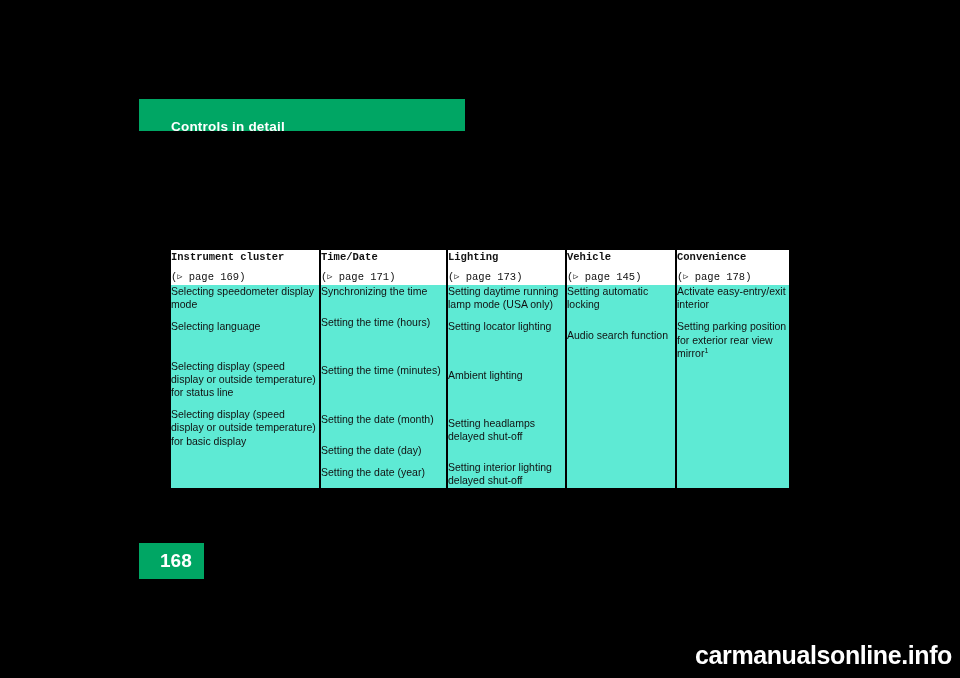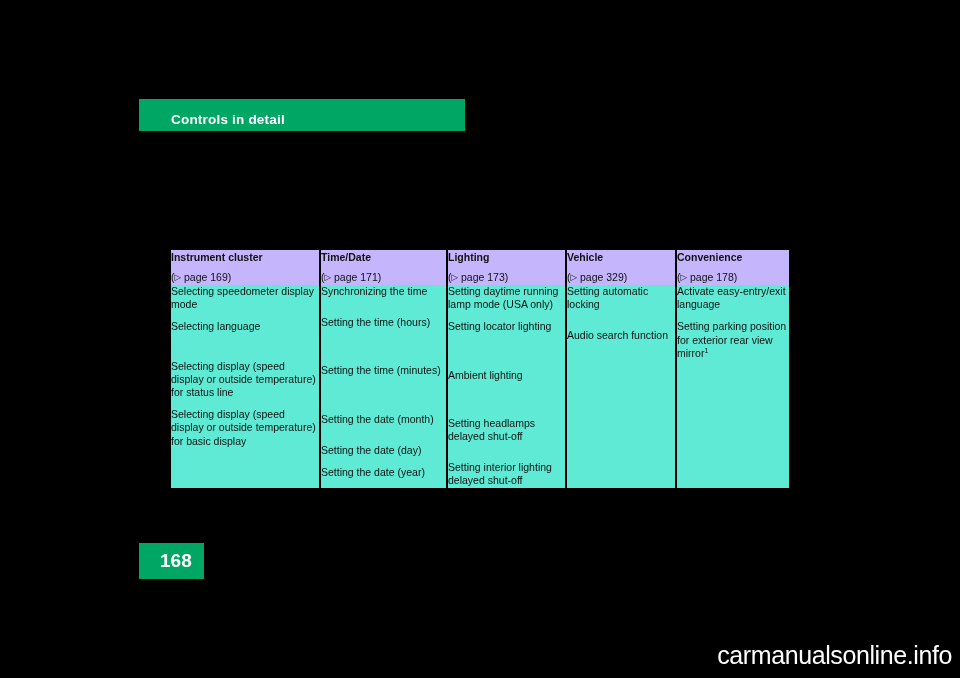--- a/index.html
+++ b/index.html
@@ -20,21 +20,21 @@
     position: absolute;
     left: 139px;
     top: 99px;
     width: 326px;
     height: 32px;
     background: #00a664;
   }
   #header-title {
     position: absolute;
     left: 171px;
-    top: 112px;
+    top: 119px;
     font-size: 13.5px;
     font-weight: bold;
     color: #ffffff;
     letter-spacing: 0.2px;
     white-space: nowrap;
   }
 
   
   #page-num-block {
     position: absolute;
@@ -69,22 +69,23 @@
   }
   table.menu-table td {
     vertical-align: top;
     padding: 0;
     border-right: 2px solid #000000;
   }
   table.menu-table td:last-child {
     border-right: none;
   }
   .col-head {
-    background: #c4b5fd;
+    background: #ffffff;
     padding: 6px 7px 3px 7px;
+    font-family: Liberation Mono, monospace;
   }
   .col-head .ch-title {
     font-size: 10.5px;
     font-weight: bold;
     color: #111111;
     line-height: 14px;
     white-space: nowrap;
   }
   .col-head .ch-ref {
     font-size: 10.5px;
@@ -120,21 +121,21 @@
     vertical-align: super;
     line-height: 0;
   }
 
   
   #watermark {
     position: absolute;
     right: 8px;
     bottom: 8px;
     font-size: 25px;
-    font-weight: normal;
+    font-weight: bold;
     color: #ffffff;
     letter-spacing: -0.4px;
     white-space: nowrap;
   }
 </style>
 </head>
 <body>
 
 <div id="header-bar"></div>
 <div id="header-title">Controls in detail</div>
@@ -150,21 +151,21 @@
       <td class="col-head" style="width:125px">
         <div class="ch-title">Time/Date</div>
         <div class="ch-ref">(<span class="tri">▷</span> <span>page 171</span>)</div>
       </td>
       <td class="col-head" style="width:117px">
         <div class="ch-title">Lighting</div>
         <div class="ch-ref">(<span class="tri">▷</span> <span>page 173</span>)</div>
       </td>
       <td class="col-head" style="width:108px">
         <div class="ch-title">Vehicle</div>
-        <div class="ch-ref">(<span class="tri">▷</span> <span>page 329</span>)</div>
+        <div class="ch-ref">(<span class="tri">▷</span> <span>page 145</span>)</div>
       </td>
       <td class="col-head" style="width:112px">
         <div class="ch-title">Convenience</div>
         <div class="ch-ref">(<span class="tri">▷</span> <span>page 178</span>)</div>
       </td>
     </tr>
     <tr>
       <td class="col-body">
         <div class="item">Selecting speedometer display mode</div>
         <div class="item sp3">Selecting language</div>
@@ -184,21 +185,21 @@
         <div class="item sp4">Setting locator lighting</div>
         <div class="item sp4">Ambient lighting</div>
         <div class="item sp2">Setting headlamps delayed shut-off</div>
         <div class="item">Setting interior lighting delayed shut-off</div>
       </td>
       <td class="col-body">
         <div class="item sp2">Setting automatic locking</div>
         <div class="item">Audio search function</div>
       </td>
       <td class="col-body">
-        <div class="item">Activate easy-entry/exit language</div>
+        <div class="item">Activate easy-entry/exit interior</div>
         <div class="item"><span>Setting parking position for exterior rear view mirror</span><sup class="fn">1</sup></div>
       </td>
     </tr>
   </tbody>
     </table>
 </div>
 
 <div id="page-num-block"></div>
 <div id="page-num">168</div>
 

